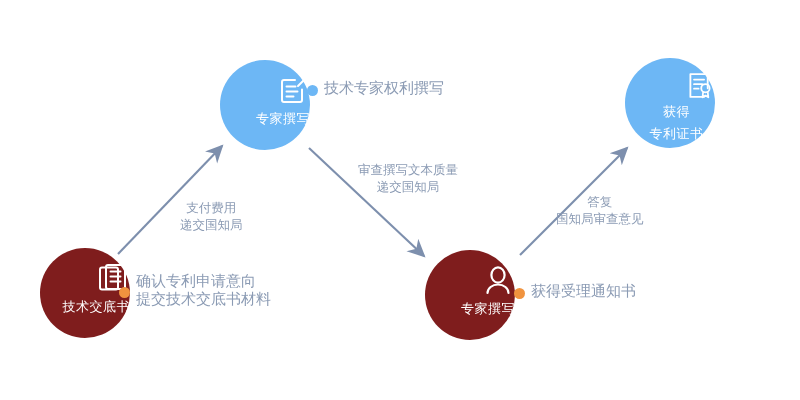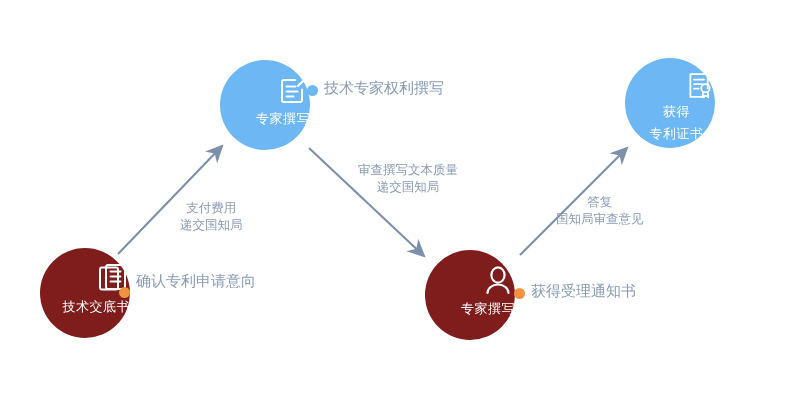--- a/index.html
+++ b/index.html
@@ -110,20 +110,21 @@
       <rect x="10" y="3" width="19" height="24" rx="2" fill="none" stroke="#ffffff" stroke-width="2"></rect>
       <line x1="14.5" y1="9.5" x2="24.5" y2="9.5" stroke="#ffffff" stroke-width="2" stroke-linecap="round"></line>
       <line x1="14.5" y1="14.5" x2="24.5" y2="14.5" stroke="#ffffff" stroke-width="2" stroke-linecap="round"></line>
       <line x1="14.5" y1="19.5" x2="24.5" y2="19.5" stroke="#ffffff" stroke-width="2" stroke-linecap="round"></line>
     </svg>
     <div class="node-label">技术交底书</div>
   </div>
   <div class="dot orange" style="left:119px; top:287px;"></div>
   <div class="caption" style="left:136px; top:272px;">
     <div>确认专利申请意向</div>
+    <div>提交技术交底书材料</div>
   </div>
 
   <div class="node blue" style="left:220px; top:60px;">
     <svg class="node-icon" viewBox="0 0 34 34">
       <path d="M26 15.5 V26 a2 2 0 0 1 -2 2 H8 a2 2 0 0 1 -2 -2 V8 a2 2 0 0 1 2 -2 H19" fill="none" stroke="#ffffff" stroke-width="2" stroke-linecap="round"></path>
       <line x1="10.5" y1="12.5" x2="19.5" y2="12.5" stroke="#ffffff" stroke-width="2" stroke-linecap="round"></line>
       <line x1="10.5" y1="17.5" x2="21.5" y2="17.5" stroke="#ffffff" stroke-width="2" stroke-linecap="round"></line>
       <line x1="10.5" y1="22.5" x2="17.5" y2="22.5" stroke="#ffffff" stroke-width="2" stroke-linecap="round"></line>
       <path d="M22 12 L29.5 4.5" fill="none" stroke="#ffffff" stroke-width="2" stroke-linecap="round"></path>
     </svg>

